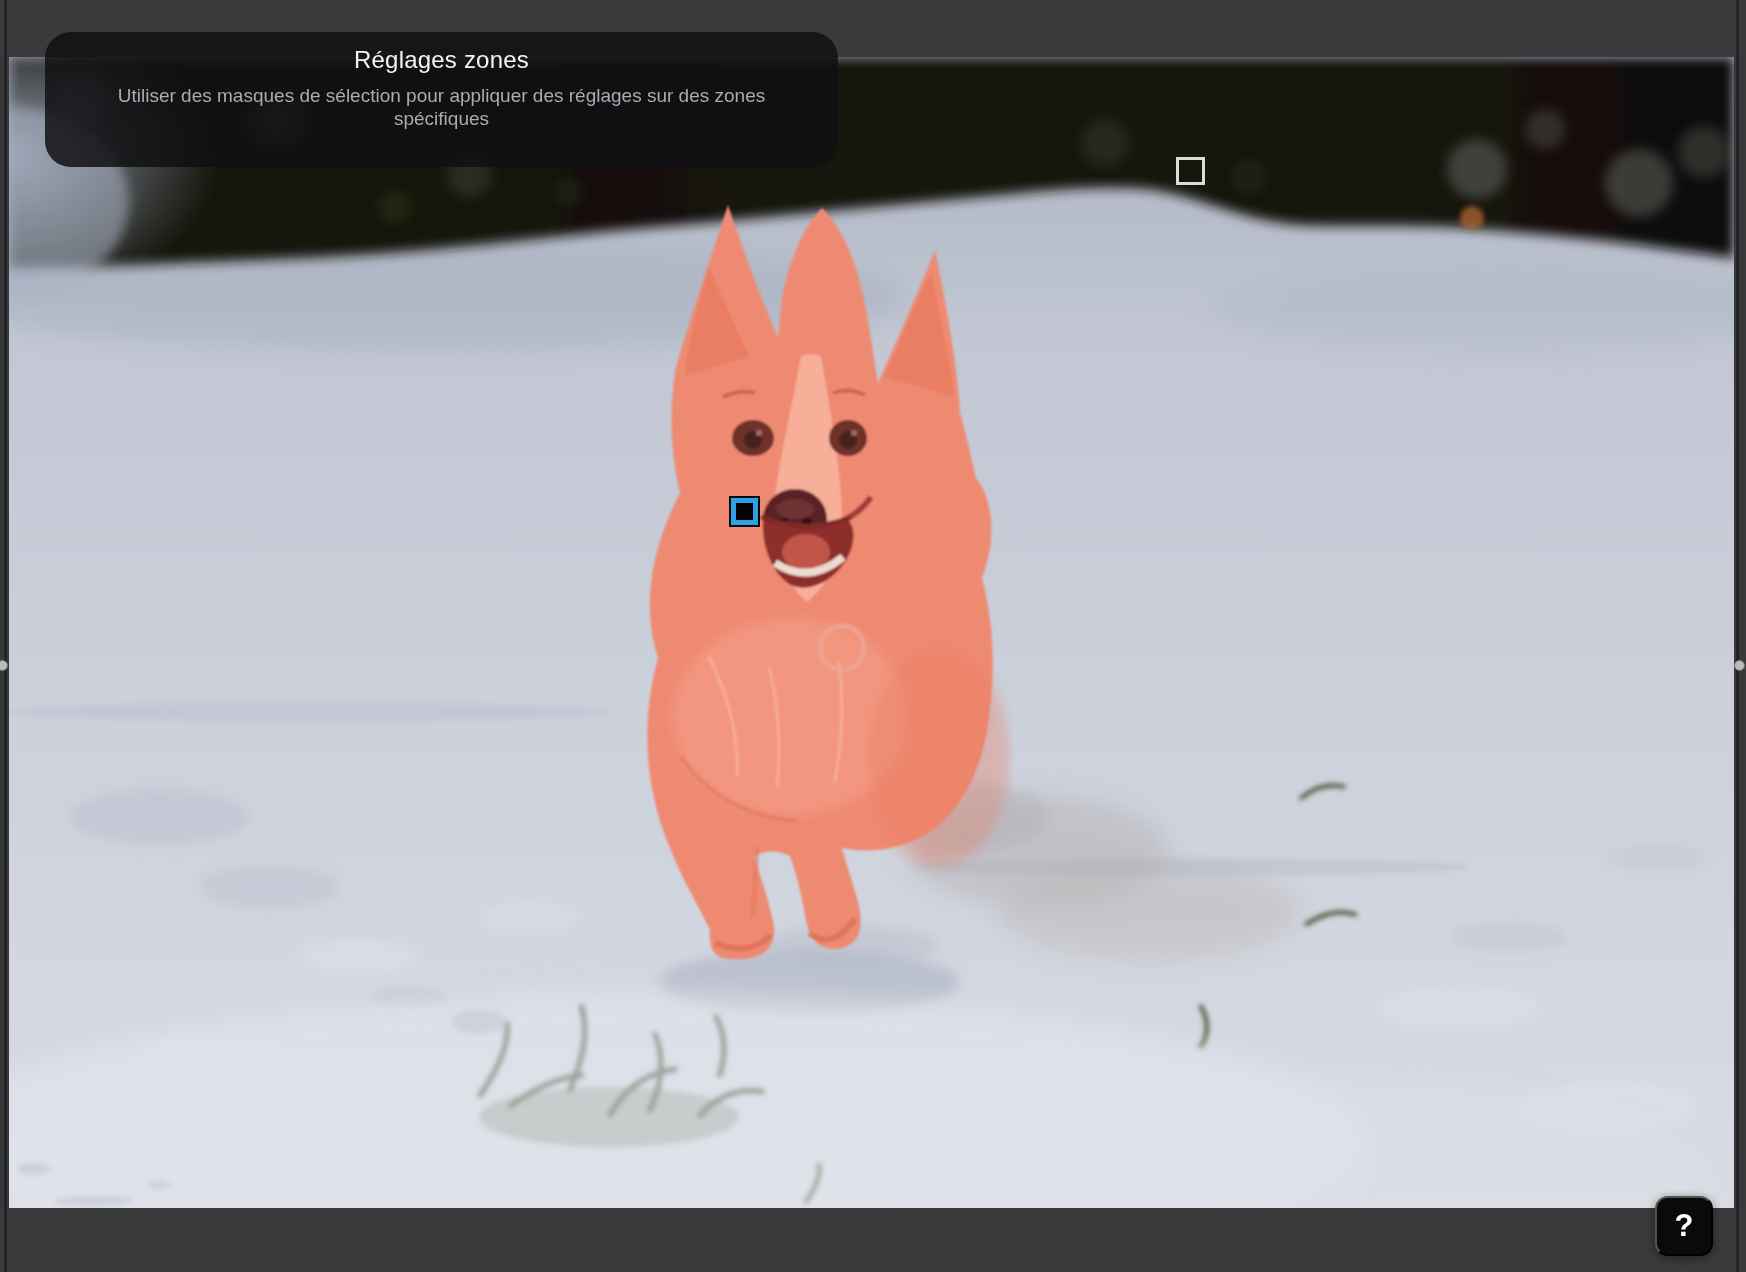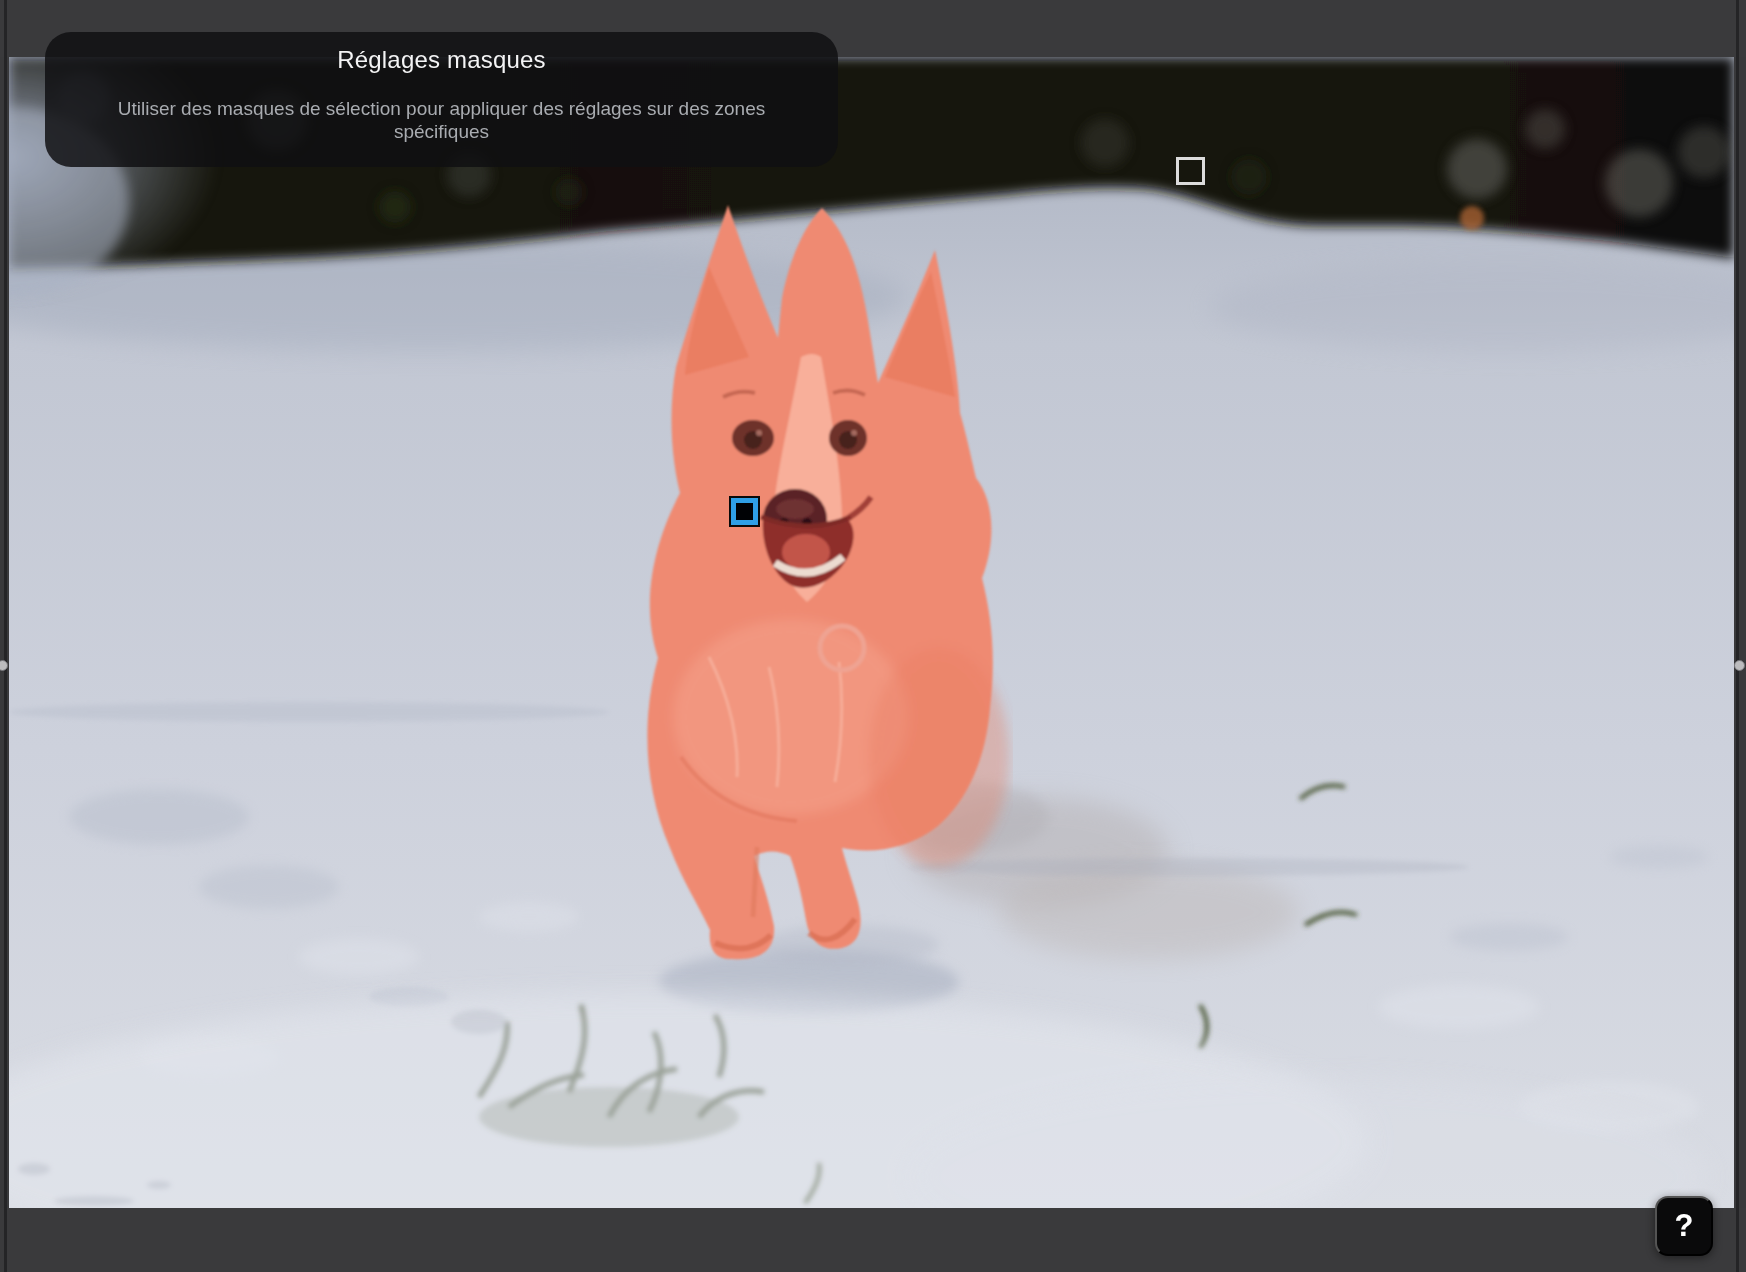--- a/index.html
+++ b/index.html
@@ -23,21 +23,21 @@
   }
   .panel-handle.left{left:-3px;}
   .panel-handle.right{left:1734px;}
   .tooltip{
     position:absolute;left:45px;top:32px;width:793px;height:135px;
     box-sizing:border-box;border-radius:26px;
     background:rgba(16,16,18,0.84);
     text-align:center;padding:13px 32px 0;
   }
   .tooltip-title{font-size:24px;line-height:29px;font-weight:500;color:#f4f4f5;letter-spacing:.2px;}
-  .tooltip-sub{margin-top:23px;font-size:19px;line-height:23px;color:#a9acb1;}
+  .tooltip-sub{margin-top:10px;font-size:19px;line-height:23px;color:#a9acb1;}
   .mask-target-square{
     position:absolute;left:1176px;top:157px;width:23px;height:22px;
     border:3px solid #dcdcdc;background:transparent;
   }
   .brush-cursor-square{
     position:absolute;left:731px;top:498px;width:17px;height:17px;
     background:#000205;border:5px solid #2f9fe6;
     box-shadow:0 0 0 2px #0a0a0a;
   }
   .help-button{
@@ -243,20 +243,20 @@
 </div>
 
 <div class="bottom-bar"></div>
 
 <div class="divider left"></div>
 <div class="divider right"></div>
 <div class="panel-handle left"></div>
 <div class="panel-handle right"></div>
 
 <div class="tooltip">
-  <div class="tooltip-title">Réglages masques</div>
+  <div class="tooltip-title">Réglages zones</div>
   <div class="tooltip-sub">Utiliser des masques de sélection pour appliquer des réglages sur des zones spécifiques</div>
 </div>
 
 <div class="mask-target-square"></div>
 <div class="brush-cursor-square"></div>
 
 <button class="help-button">?</button>
 
 </body></html>

